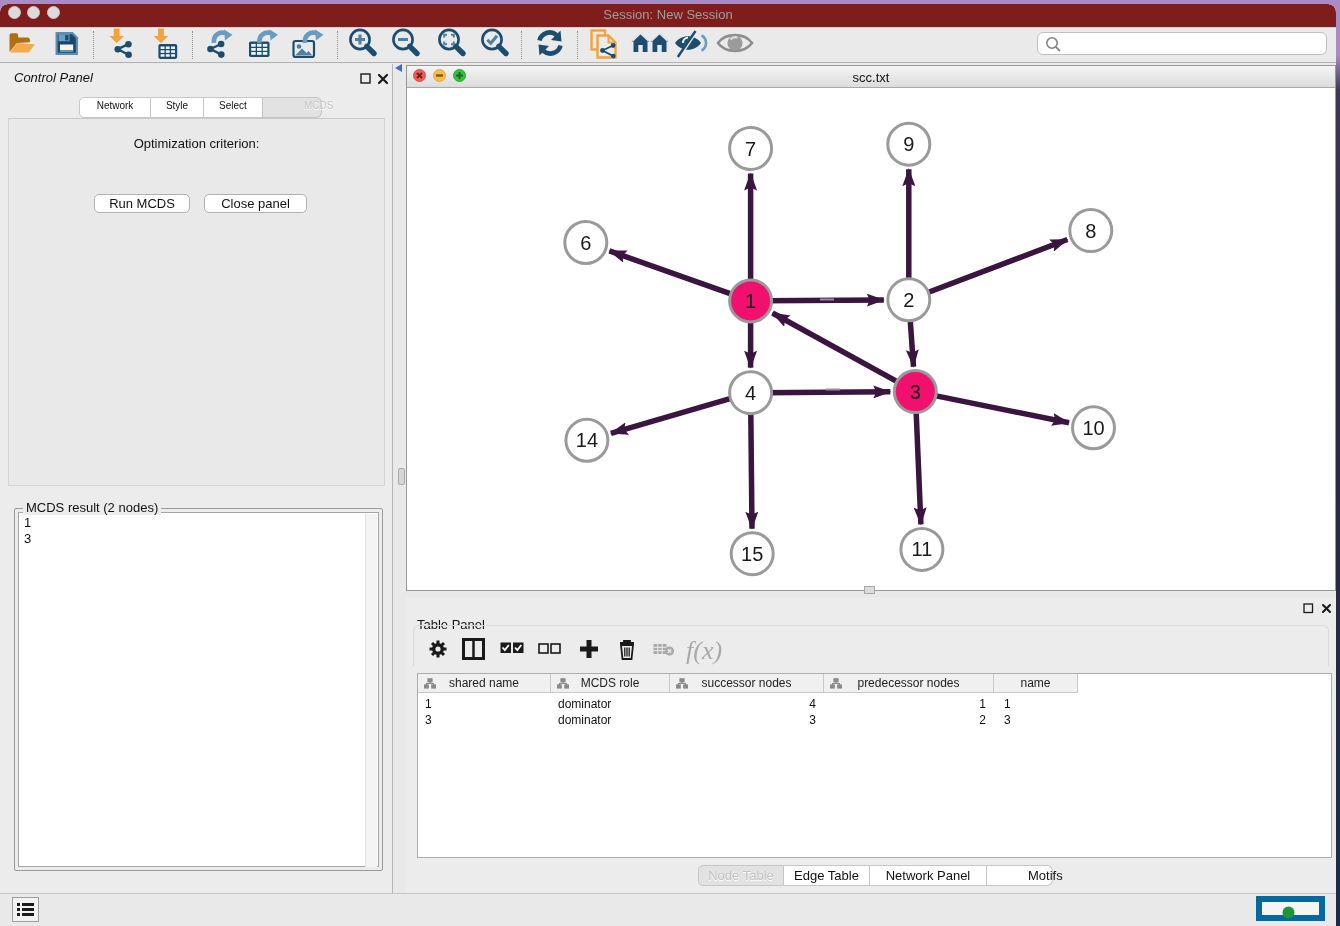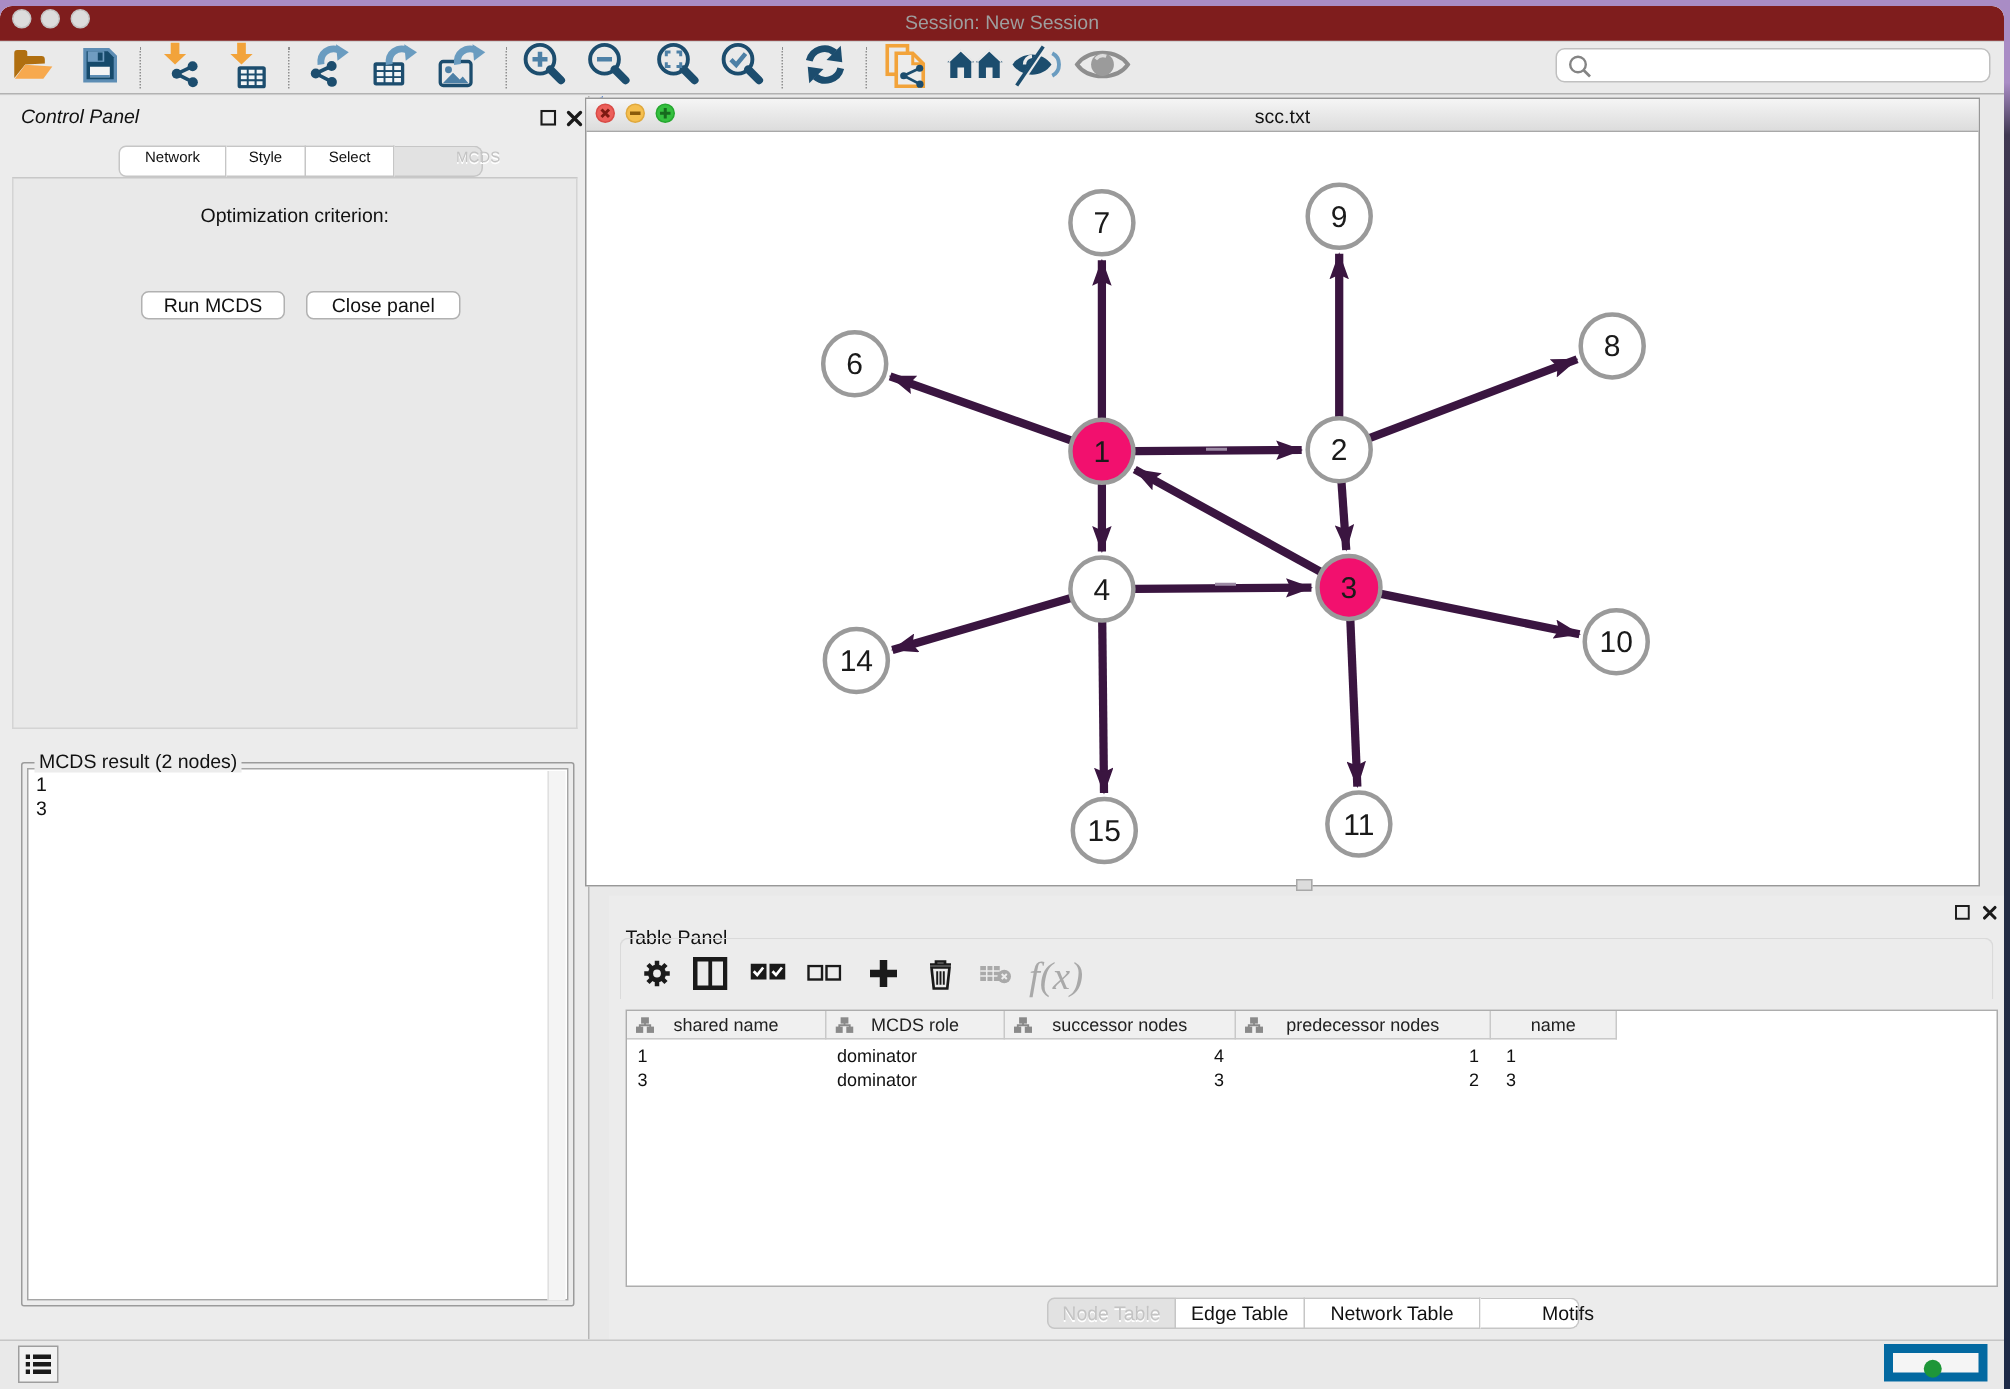--- a/index.html
+++ b/index.html
@@ -46,21 +46,21 @@
   padding:0 3px; z-index:2; }
 #groupborder { position:absolute; left:0px; top:7px; width:369px; height:363px;
   border:1px solid #9b9b9b; border-radius:2px; }
 #mcdstext { position:absolute; left:4px; top:11px; width:361px; height:355px; background:#fff;
   border:1px solid #a5a5a5; font-size:13px; color:#111; }
 #mcdsscroll { position:absolute; right:1px; top:1px; width:12px; height:353px; background:#f4f4f4;
   border-left:1px solid #e0e0e0; }
 
 #vsplit { position:absolute; left:394px; top:60px; width:12px; height:829px; background:#e9e9e9; }
 
-#netframe { position:absolute; left:390px; top:61px; width:930px; height:526px;
+#netframe { position:absolute; left:406px; top:61px; width:930px; height:526px;
   border:1px solid #989898; background:#fff; }
 #nettitle { position:absolute; left:0; top:0; width:928px; height:22px;
   background:linear-gradient(#f5f5f5,#dcdcdc); border-bottom:1px solid #a8a8a8; }
 .ball { position:absolute; top:3px; width:13px; height:13px; border-radius:50%; }
 #netname { position:absolute; top:4px; left:0; width:100%; text-align:center; font-size:13px; color:#111; }
 
 #tpanel { position:absolute; left:406px; top:593px; width:930px; height:296px; background:#ececec; }
 #tptitle { position:absolute; left:11px; top:20px; font-size:13px; color:#111; }
 #tptoolbar { position:absolute; left:7px; top:28px; width:916px; height:41px;
   border:1px solid #dadada; border-bottom:none; border-radius:6px 6px 0 0; }
@@ -432,21 +432,21 @@
           <div class="tcell" style="left:7px;">3</div>
           <div class="tcell" style="left:140px;">dominator</div>
           <div class="tcell" style="left:252px; width:146px; text-align:right;">3</div>
           <div class="tcell" style="left:406px; width:162px; text-align:right;">2</div>
           <div class="tcell" style="left:586px;">3</div>
         </div>
     </div>
     <div id="bottabs">
       <div class="tab first sel" style="width:86px;">Node Table</div>
       <div class="tab" style="width:86px;">Edge Table</div>
-      <div class="tab" style="width:117px;">Network Table</div>
+      <div class="tab" style="width:117px;">Network Panel</div>
       <div class="tab last" style="width:66px;">Motifs</div>
     </div>
   </div>
   <div id="statusbar">
     <div id="listbtn">
         <svg width="17" height="15" viewBox="0 0 17 15" style="position:absolute;left:4px;top:4px;">
           <g fill="#1a1a1a">
             <rect x="0" y="1" width="3" height="3"></rect>
             <rect x="5" y="1" width="12" height="3"></rect>
             <rect x="0" y="6" width="3" height="3"></rect>

